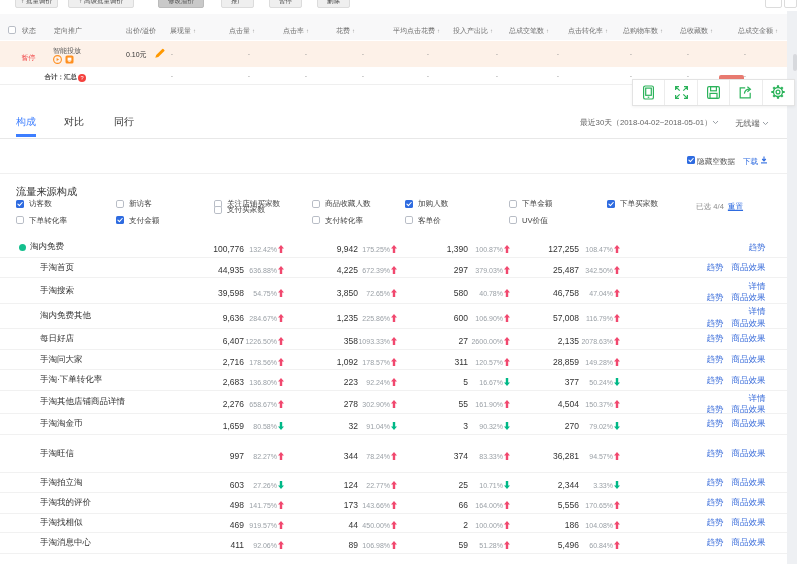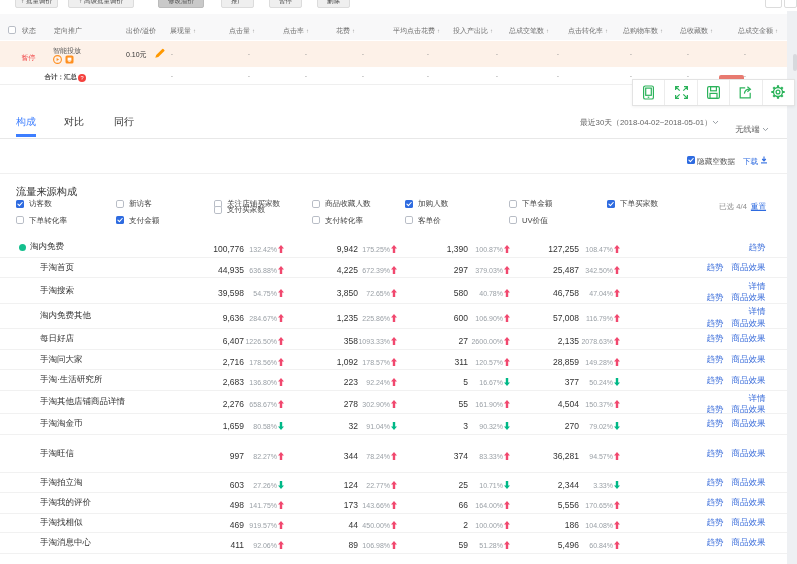--- a/index.html
+++ b/index.html
@@ -27,31 +27,31 @@
   border:1px solid #e3e3e3; display:flex; box-shadow:0 1px 3px rgba(0,0,0,0.06); }
 .toolbar .cell { flex:1; border-right:1px solid #ececec; display:flex; align-items:center; justify-content:center; }
 .toolbar .cell:last-child { border-right:none; }
 .card { position:absolute; left:0; top:108.2px; width:787px; height:455.8px; background:#fff; }
 
 .tabs { position:absolute; left:0; top:0; width:787px; height:30.5px; border-bottom:1px solid #e8e8e8; }
 .tab { position:absolute; top:6.5px; font-size:10px; color:#333; }
 .tab.act { color:#3d7eff; }
 .tabline { position:absolute; left:16px; top:26px; width:20px; height:2.6px; background:#3d7eff; }
 .daterow { position:absolute; top:8.5px; right:68px; font-size:7.8px; color:#666;text-align:center; }
-.devrow { position:absolute; top:16px; right:18px; font-size:8.2px; color:#666; }
+.devrow { position:absolute; top:10px; right:18px; font-size:8.2px; color:#666; }
 
 .sect-title { position:absolute; left:16px; top:45px; font-size:10.2px; color:#333;margin-top:32px; }
 .hidebox { position:absolute; top:48px; left:687px; font-size:7.6px; color:#555; }
 .dl { position:absolute; top:48px; left:743px; font-size:7.6px; color:#2e6be0; }
 .titleline { position:absolute; left:0; top:64.8px; width:787px; height:1px; background:#f0f0f0; }
 
 .fitem { position:absolute; font-size:7.6px; color:#444; white-space:nowrap; }
 .fitem .cb { vertical-align:-1.5px; }
 .fitem .ft { margin-left:5px; }
-.fsel { position:absolute; left:719px; top:94px; font-size:7.6px; color:#8a8a8a; }
+.fsel { position:absolute; left:696px; top:94px; font-size:7.6px; color:#8a8a8a; }
 .fsel a { color:#2e6be0; text-decoration:underline; margin-left:4px; }
 
 table.dt { position:absolute; left:0; top:129.2px; width:787px; border-collapse:collapse; table-layout:fixed; }
 table.dt td { padding:0; vertical-align:middle; white-space:nowrap; border-bottom:1px solid #f1f1f1; overflow:visible; }
 tr.hd td { border-bottom:1px solid #e9e9e9; font-size:8px; color:#707070; vertical-align:bottom; padding-bottom:6.5px; }
 tr.hd td.name { padding-left:19px; }
 td.name { text-align:left; font-size:8.5px; color:#333; }
 td.name.l1 { padding-left:30px; }
 td.name.l2 { padding-left:40px; }
 .dot { position:absolute; margin-left:-11px; margin-top:2.6px; width:7.4px; height:7.4px; border-radius:50%; background:#13bf8d; }
@@ -320,21 +320,21 @@
               </svg></span></td>
           <td class="m"><span class="n">311</span><span class="p w3">120.57%<svg class="ar" width="6" height="8" viewBox="0 0 6 8">
                 <path d="M3 0 L6 3.6 H4.2 V8 H1.8 V3.6 H0 Z" fill="#f1486e"></path>
               </svg></span></td>
           <td class="m"><span class="n">28,859</span><span class="p w4">149.28%<svg class="ar" width="6" height="8" viewBox="0 0 6 8">
                 <path d="M3 0 L6 3.6 H4.2 V8 H1.8 V3.6 H0 Z" fill="#f1486e"></path>
               </svg></span></td>
           <td class="ops"><a>趋势</a><a class="g">商品效果</a></td>
         </tr>
 <tr style="height:21.0px">
-          <td class="name l2">手淘·生活研究所</td>
+          <td class="name l2">手淘·下单转化率</td>
           <td class="m"><span class="n">2,683</span><span class="p w1">136.80%<svg class="ar" width="6" height="8" viewBox="0 0 6 8">
                 <path d="M3 0 L6 3.6 H4.2 V8 H1.8 V3.6 H0 Z" fill="#f1486e"></path>
               </svg></span></td>
           <td class="m"><span class="n">223</span><span class="p w2">92.24%<svg class="ar" width="6" height="8" viewBox="0 0 6 8">
                 <path d="M3 0 L6 3.6 H4.2 V8 H1.8 V3.6 H0 Z" fill="#f1486e"></path>
               </svg></span></td>
           <td class="m"><span class="n">5</span><span class="p w3">16.67%<svg class="ar" width="6" height="8" viewBox="0 0 6 8">
                 <path d="M3 8 L0 4.4 H1.8 V0 H4.2 V4.4 H6 Z" fill="#00b887"></path>
               </svg></span></td>
           <td class="m"><span class="n">377</span><span class="p w4">50.24%<svg class="ar" width="6" height="8" viewBox="0 0 6 8">

